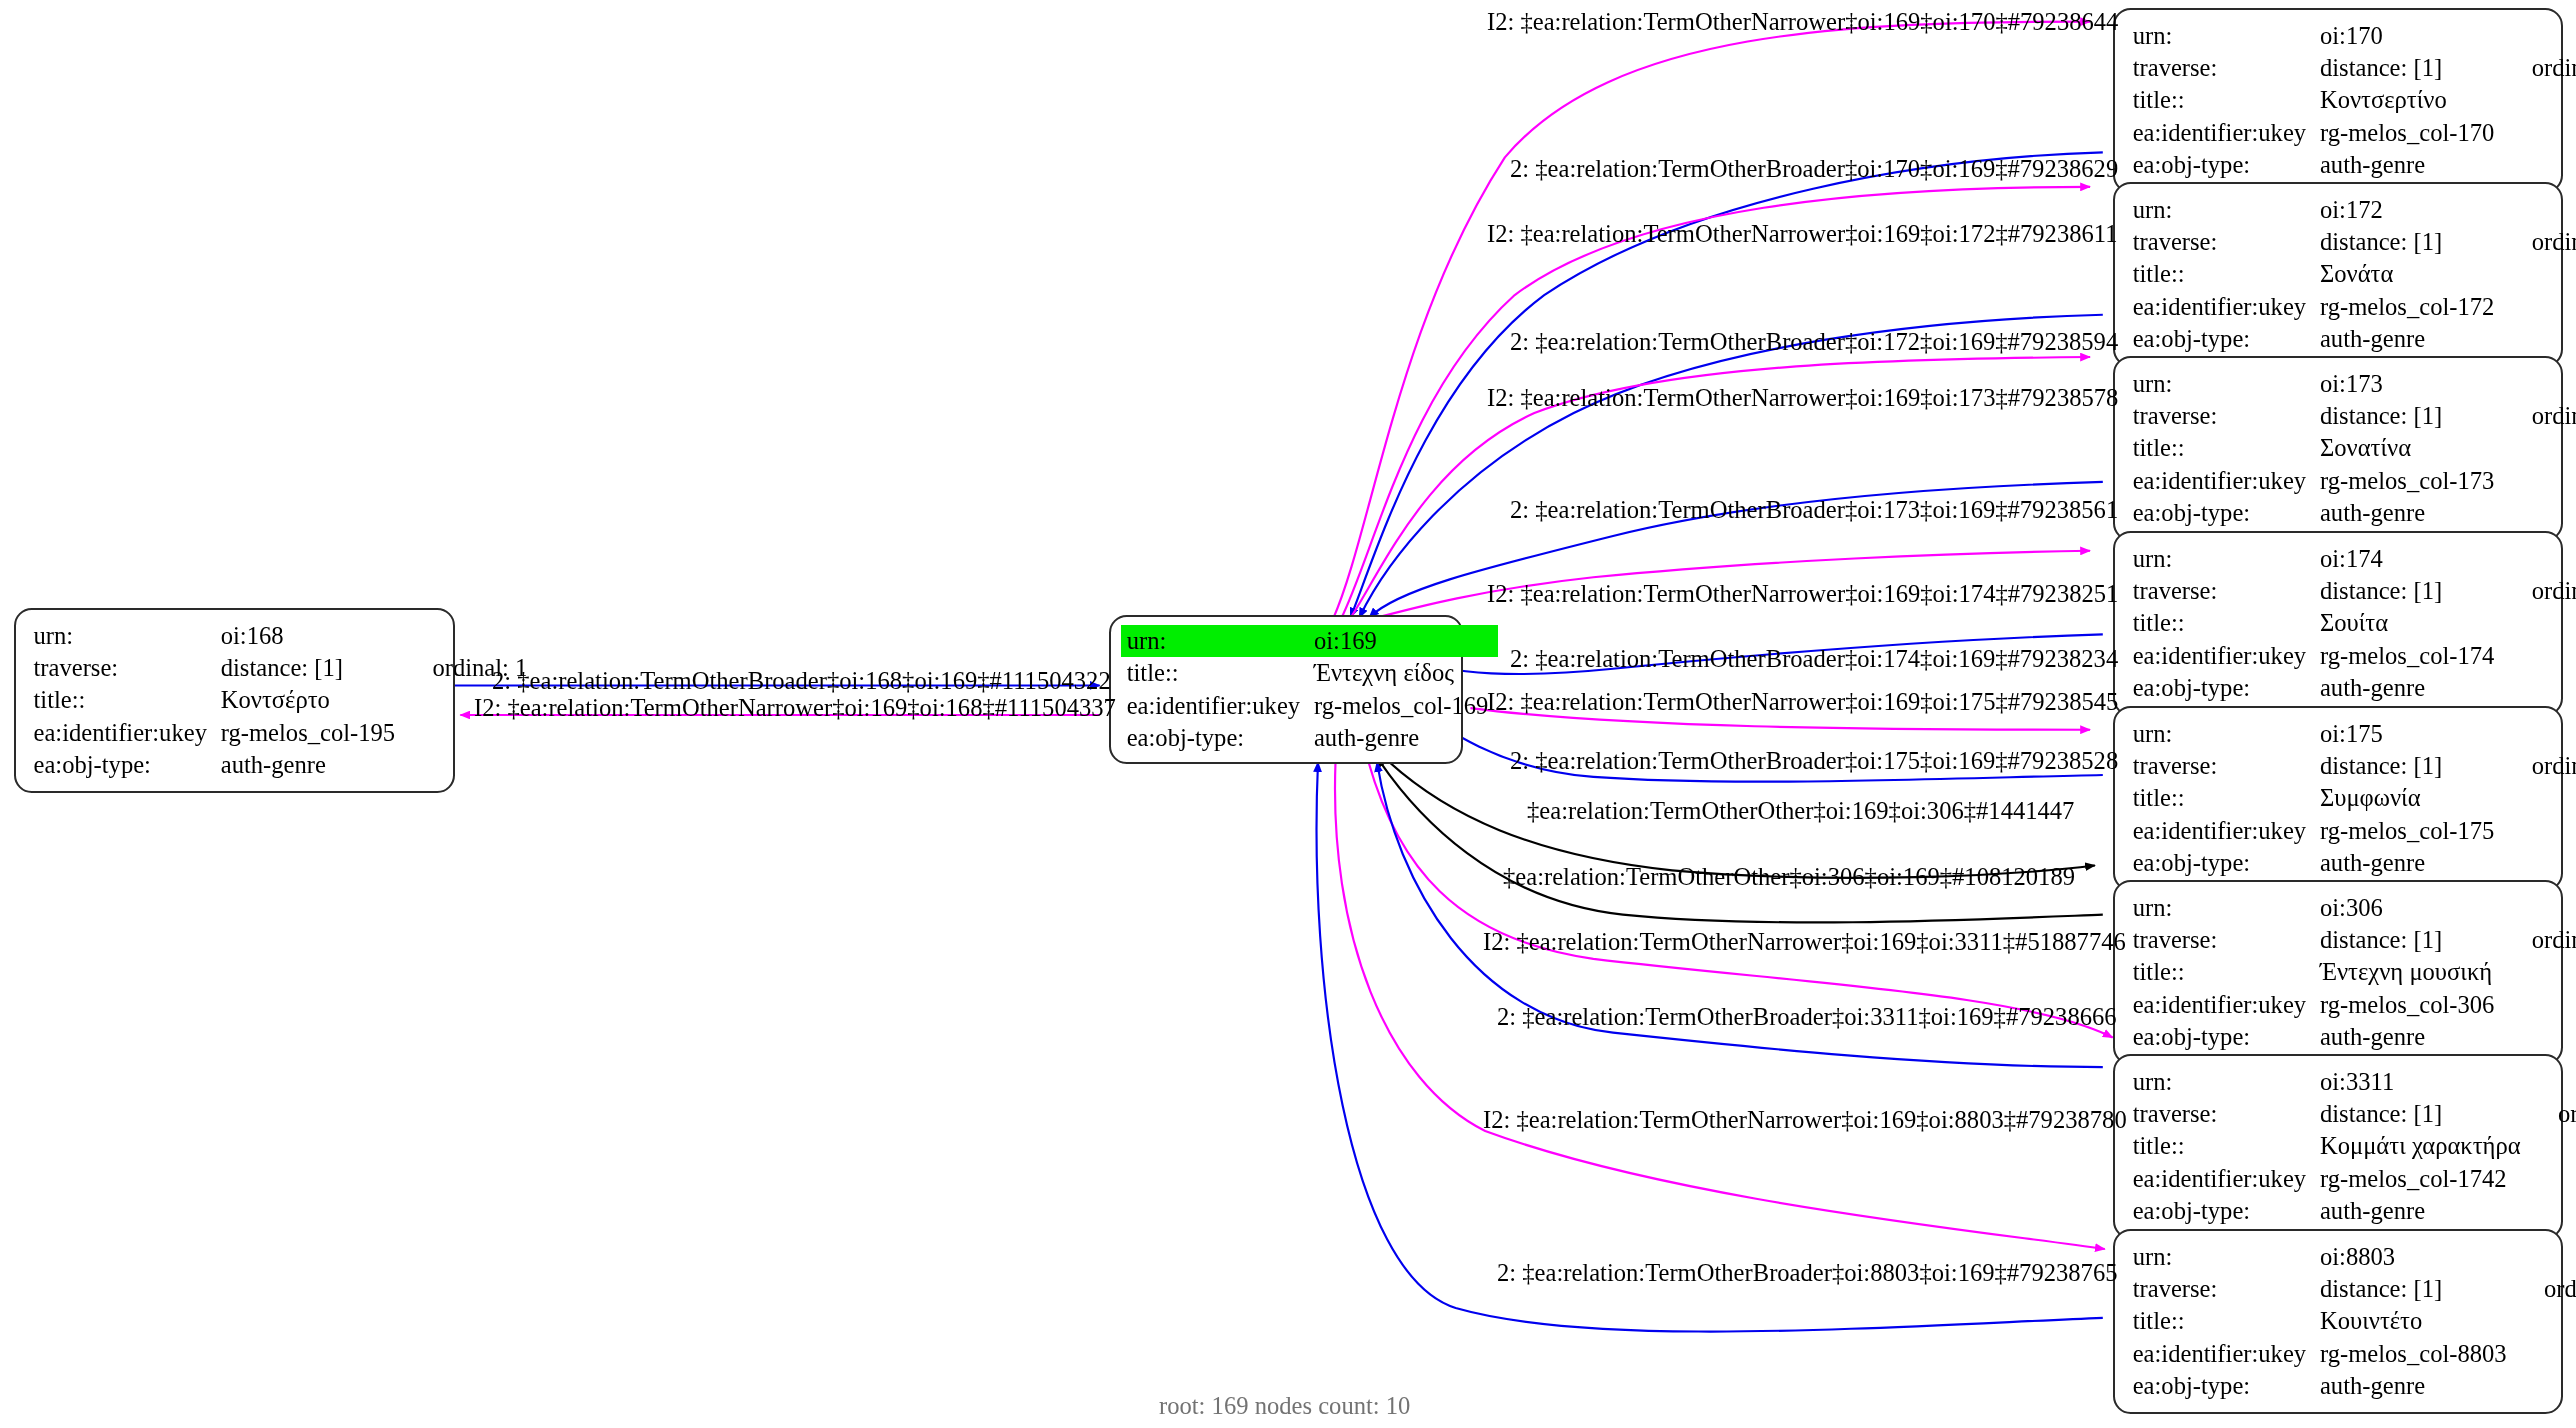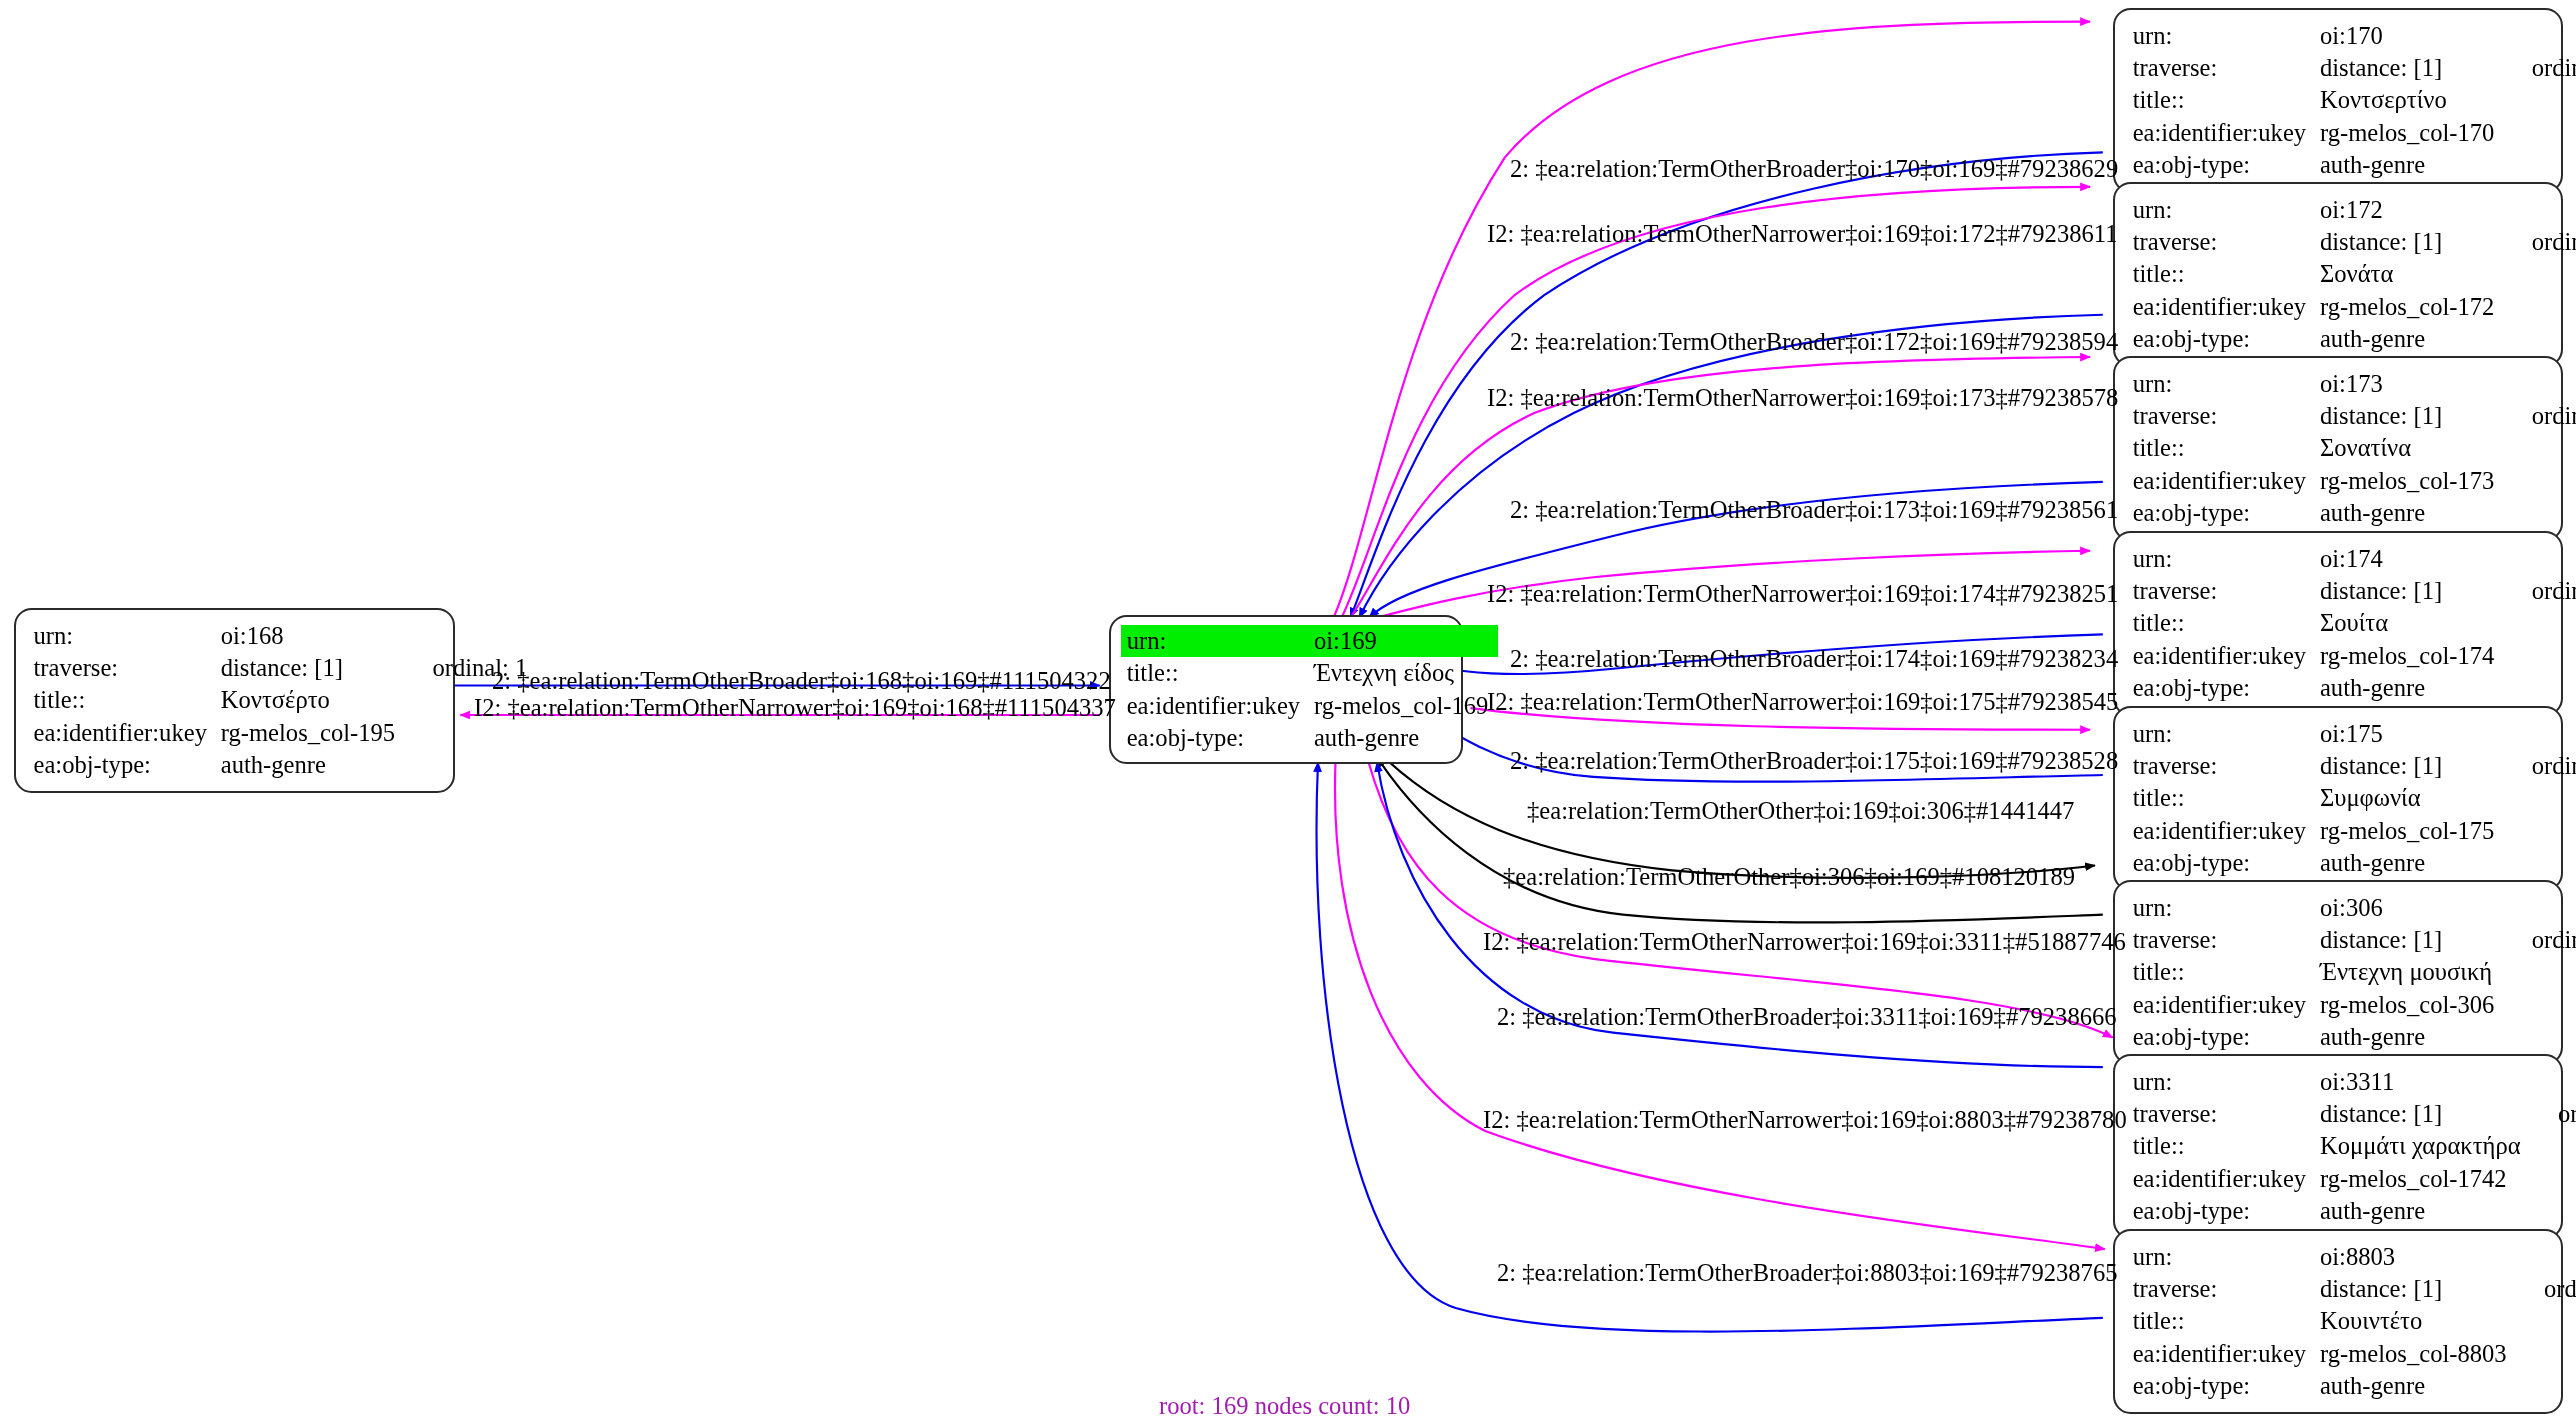--- a/index.html
+++ b/index.html
@@ -50,21 +50,21 @@
   .edge-label {
     position: absolute;
     font-size: 24.6px;
     line-height: 1;
     color: #000000;
     white-space: nowrap;
   }
   .footer {
     position: absolute;
     font-size: 24.6px;
-    color: #a21caf;
+    color: #737373;
     white-space: nowrap;
   }
 </style>
 </head>
 <body>
 
 <div id="canvas">
 
   <svg class="edges" viewBox="0 0 2619 1452">
     <defs>
@@ -411,20 +411,21 @@
       </tr>
       <tr>
         <td class="k">ea:obj-type:</td>
         <td class="v">auth-genre</td>
         <td class="v2"></td>
       </tr>
     </tbody>
       </table>
   </div>
 
+  <div class="edge-label" style="left:1487px; top:9.8px;">I2: ‡ea:relation:TermOtherNarrower‡oi:169‡oi:170‡#79238644</div>
   <div class="edge-label" style="left:1510px; top:157px;">2: ‡ea:relation:TermOtherBroader‡oi:170‡oi:169‡#79238629</div>
   <div class="edge-label" style="left:1487px; top:222px;">I2: ‡ea:relation:TermOtherNarrower‡oi:169‡oi:172‡#79238611</div>
   <div class="edge-label" style="left:1510px; top:330px;">2: ‡ea:relation:TermOtherBroader‡oi:172‡oi:169‡#79238594</div>
   <div class="edge-label" style="left:1487px; top:386px;">I2: ‡ea:relation:TermOtherNarrower‡oi:169‡oi:173‡#79238578</div>
   <div class="edge-label" style="left:1510px; top:498px;">2: ‡ea:relation:TermOtherBroader‡oi:173‡oi:169‡#79238561</div>
   <div class="edge-label" style="left:1487px; top:582px;">I2: ‡ea:relation:TermOtherNarrower‡oi:169‡oi:174‡#79238251</div>
   <div class="edge-label" style="left:1510px; top:647px;">2: ‡ea:relation:TermOtherBroader‡oi:174‡oi:169‡#79238234</div>
   <div class="edge-label" style="left:1487px; top:690px;">I2: ‡ea:relation:TermOtherNarrower‡oi:169‡oi:175‡#79238545</div>
   <div class="edge-label" style="left:1510px; top:749px;">2: ‡ea:relation:TermOtherBroader‡oi:175‡oi:169‡#79238528</div>
   <div class="edge-label" style="left:1527px; top:799px;">‡ea:relation:TermOtherOther‡oi:169‡oi:306‡#1441447</div>

